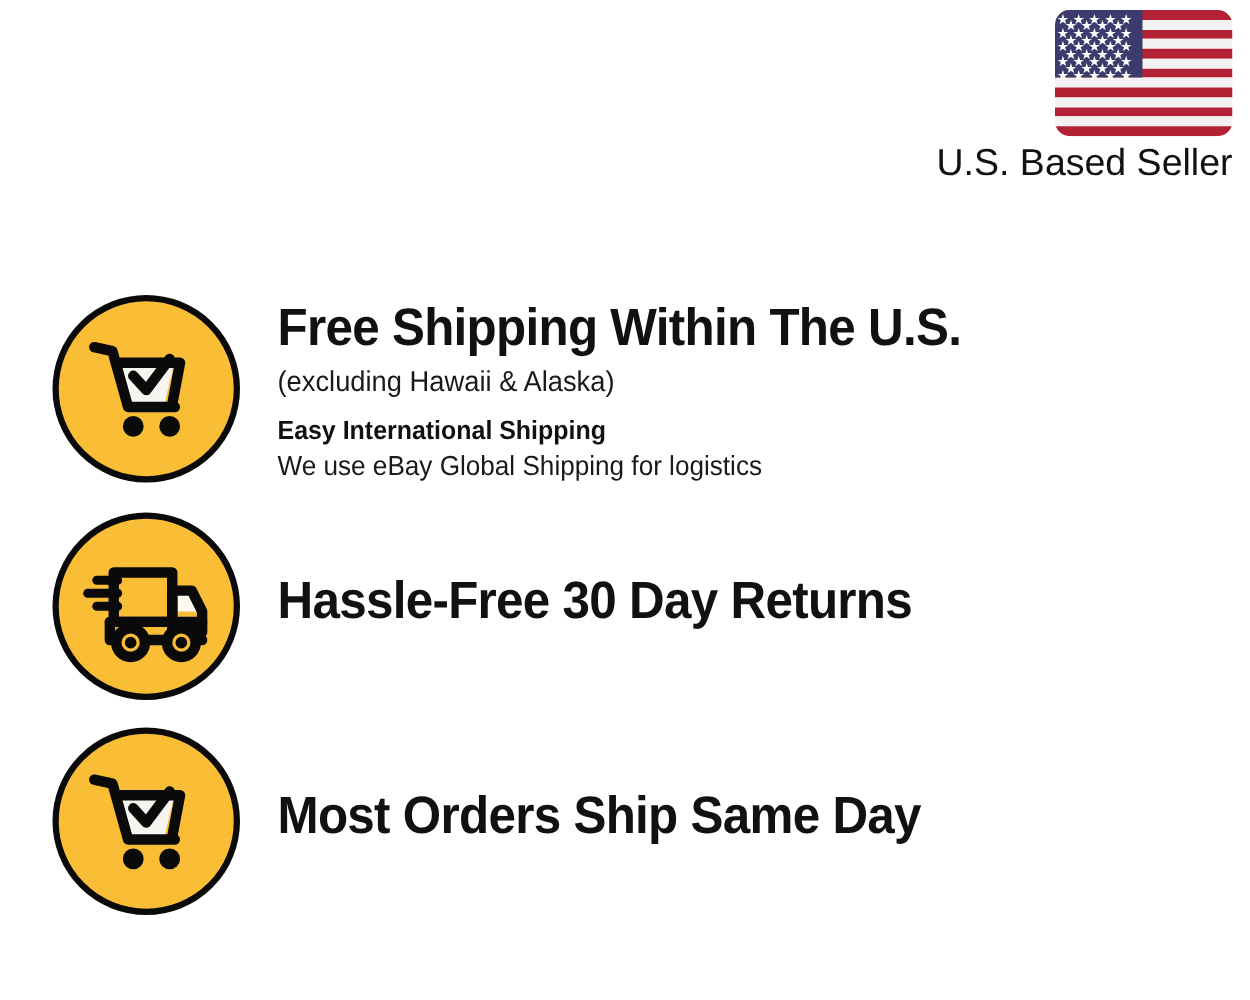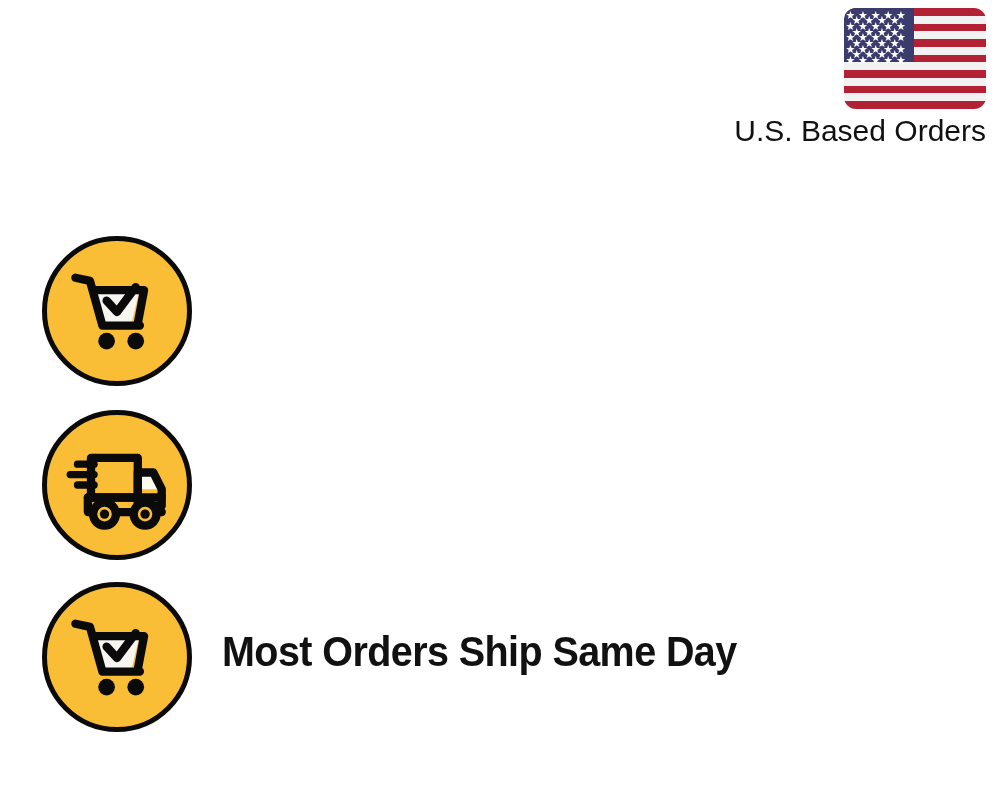--- a/index.html
+++ b/index.html
@@ -247,57 +247,66 @@
           <span class="star" style="left: 29.2727%; top: 75.8%;">★</span>
           <span class="star" style="left: 47.4545%; top: 75.8%;">★</span>
           <span class="star" style="left: 65.6364%; top: 75.8%;">★</span>
           <span class="star" style="left: 2%; top: 86.2%;">★</span>
           <span class="star" style="left: 20.1818%; top: 86.2%;">★</span>
           <span class="star" style="left: 38.3636%; top: 86.2%;">★</span>
           <span class="star" style="left: 56.5455%; top: 86.2%;">★</span>
           <span class="star" style="left: 74.7273%; top: 86.2%;">★</span>
         </div>
       </div>
-    <div class="seller-text">U.S. Based Orders</div>
+    <div class="seller-text">U.S. Based Seller</div>
   </div>
 
 </div>
 
 <div class="features">
 
   <div class="feature-row row-0">
     <div class="icon-badge">
       <svg viewBox="0 0 100 100" xmlns="http://www.w3.org/2000/svg">
         <polygon points="28,28 72,28 64,62 36,62" fill="#f7f5ef"></polygon>
         <path d="M10 18 L24 21 L36 64 L72 64" fill="none" stroke="#0a0a0a" stroke-width="8" stroke-linecap="round" stroke-linejoin="round"></path>
         <path d="M28 30 L76 30 L70 62" fill="none" stroke="#0a0a0a" stroke-width="8" stroke-linecap="round" stroke-linejoin="round"></path>
         <path d="M40 40 L50 51 L68 27" fill="none" stroke="#0a0a0a" stroke-width="8" stroke-linecap="round" stroke-linejoin="round"></path>
         <circle cx="40" cy="79" r="8" fill="#0a0a0a"></circle>
         <circle cx="68" cy="79" r="8" fill="#0a0a0a"></circle>
       </svg>
+    </div>
+    <div class="feature-text">
+      <div class="feature-heading">Free Shipping Within The U.S.</div>
+      <div class="feature-sub">(excluding Hawaii &amp; Alaska)</div>
+      <div class="feature-sub2-title">Easy International Shipping</div>
+      <div class="feature-sub2-body">We use eBay Global Shipping for logistics</div>
     </div>
   </div>
 
   <div class="feature-row row-1">
     <div class="icon-badge">
       <svg viewBox="0 0 100 100" xmlns="http://www.w3.org/2000/svg">
         <polygon points="70,40 84,40 90,54 70,54" fill="#fdfaf0"></polygon>
         <rect x="25" y="24" width="45" height="38" fill="none" stroke="#0a0a0a" stroke-width="8" stroke-linejoin="round"></rect>
         <path d="M70 38 L85 38 L93 54 L93 70 L70 70 Z" fill="none" stroke="#0a0a0a" stroke-width="8" stroke-linejoin="round" stroke-linecap="round"></path>
         <path d="M22 62 L93 62" stroke="#0a0a0a" stroke-width="8" stroke-linecap="round"></path>
         <path d="M22 62 L22 76 L93 76" fill="none" stroke="#0a0a0a" stroke-width="8" stroke-linejoin="round" stroke-linecap="round"></path>
         <circle cx="38" cy="78" r="11" fill="#f9bd36" stroke="#0a0a0a" stroke-width="8"></circle>
         <circle cx="77" cy="78" r="11" fill="#f9bd36" stroke="#0a0a0a" stroke-width="8"></circle>
         <circle cx="38" cy="78" r="4.5" fill="#0a0a0a"></circle>
         <circle cx="77" cy="78" r="4.5" fill="#0a0a0a"></circle>
         <path d="M12 30 L28 30" stroke="#0a0a0a" stroke-width="7" stroke-linecap="round"></path>
         <path d="M5 40 L28 40" stroke="#0a0a0a" stroke-width="7" stroke-linecap="round"></path>
         <path d="M12 50 L28 50" stroke="#0a0a0a" stroke-width="7" stroke-linecap="round"></path>
       </svg>
     </div>
+    <div class="feature-text">
+      <div class="feature-heading">Hassle-Free 30 Day Returns</div>
+    </div>
   </div>
 
   <div class="feature-row row-2">
     <div class="icon-badge">
       <svg viewBox="0 0 100 100" xmlns="http://www.w3.org/2000/svg">
         <polygon points="28,28 72,28 64,62 36,62" fill="#f7f5ef"></polygon>
         <path d="M10 18 L24 21 L36 64 L72 64" fill="none" stroke="#0a0a0a" stroke-width="8" stroke-linecap="round" stroke-linejoin="round"></path>
         <path d="M28 30 L76 30 L70 62" fill="none" stroke="#0a0a0a" stroke-width="8" stroke-linecap="round" stroke-linejoin="round"></path>
         <path d="M40 40 L50 51 L68 27" fill="none" stroke="#0a0a0a" stroke-width="8" stroke-linecap="round" stroke-linejoin="round"></path>
         <circle cx="40" cy="79" r="8" fill="#0a0a0a"></circle>

